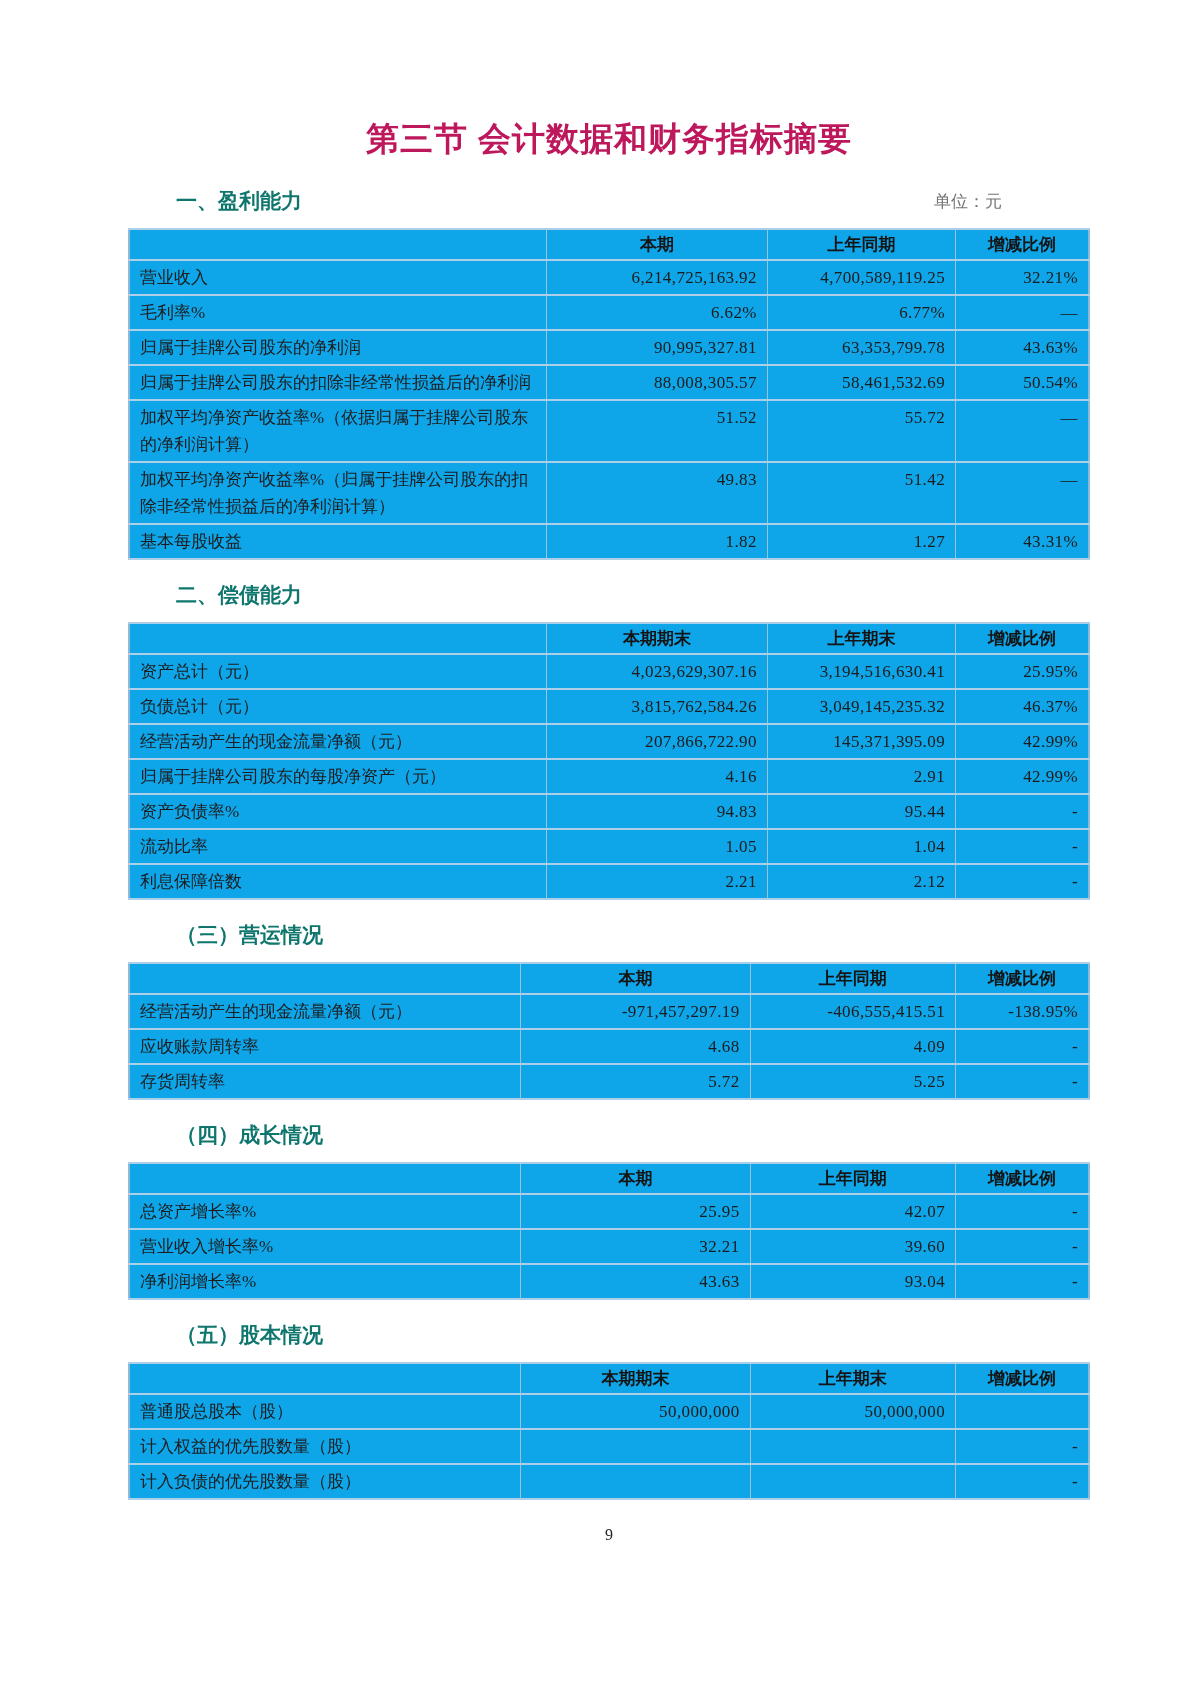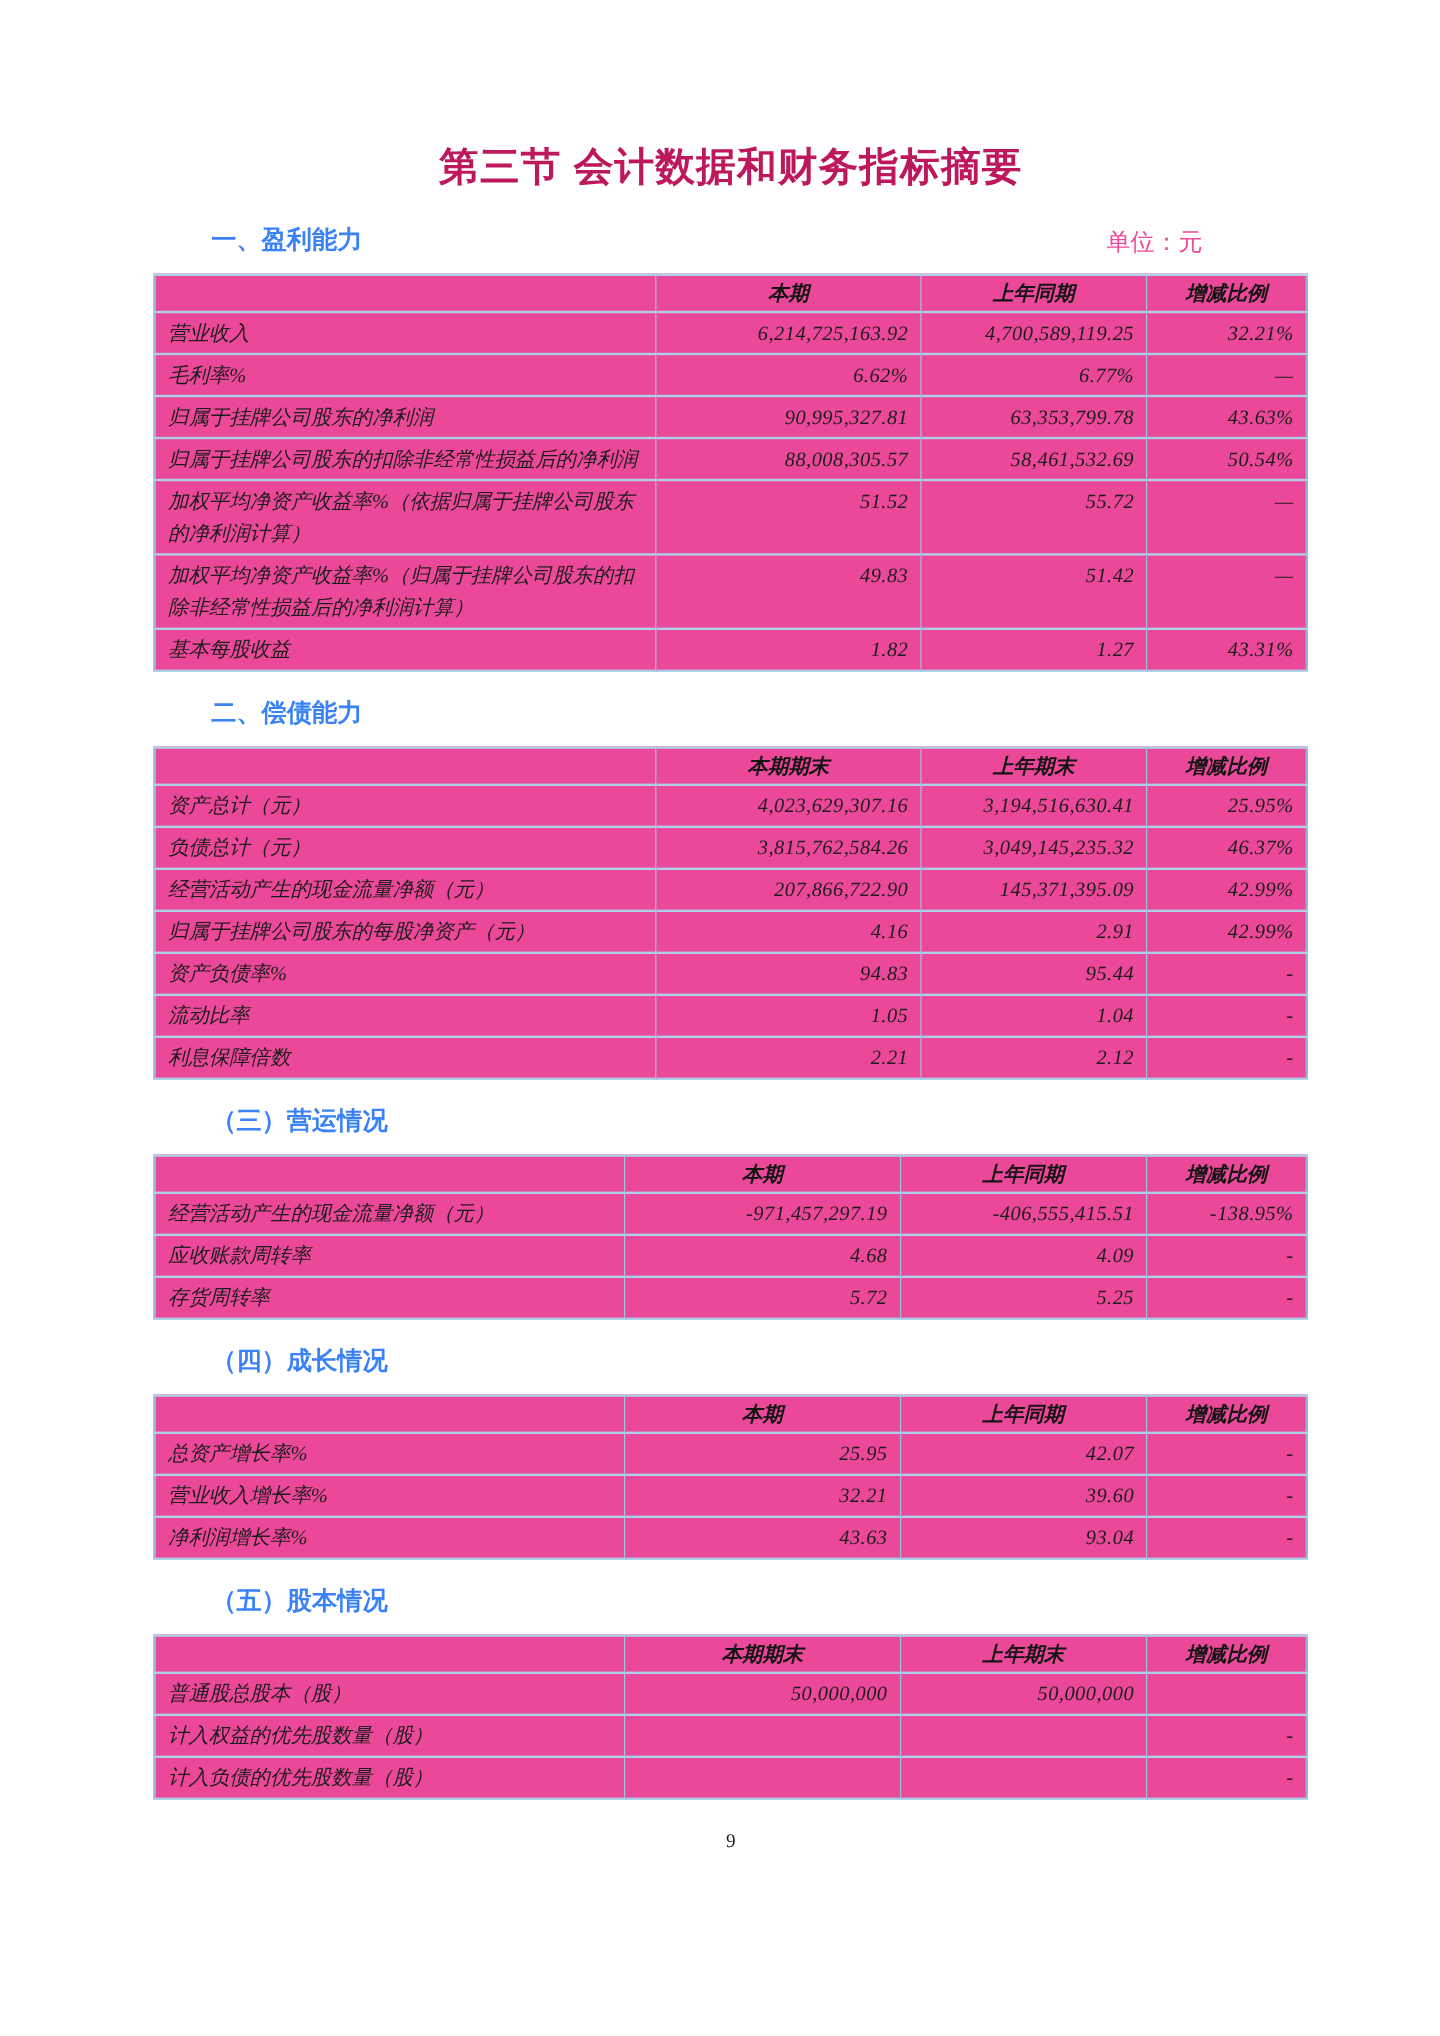--- a/index.html
+++ b/index.html
@@ -24,34 +24,33 @@
   }
 
   .section-head-row {
     display: flex; justify-content: space-between; align-items: flex-end;
     margin-top: 28px; margin-bottom: 14px;
   }
   .section-heading {
     font-family: "Liberation Sans", "DejaVu Sans", sans-serif;
     font-weight: bold;
     font-size: 21px;
-    color: #3b82f6;
+    color: #0f766e;
     padding-left: 48px;
     line-height: 26px;
   }
   .heading-spacer { margin-top: 22px; margin-bottom: 14px; }
-  .unit-label { font-size: 20px; color: #ec4899; padding-right: 88px; line-height: 24px; }
+  .unit-label { font-size: 17px; color: #737373; padding-right: 88px; line-height: 24px; }
 
   table.fin-table {
     width: 100%;
     border-collapse: collapse;
     table-layout: fixed;
     margin-bottom: 6px;
-    background: #ec4899;
-    font-style: italic;
+    background: #0ea5e9;
   }
   table.fin-table th, table.fin-table td {
     border-top: 2px solid #aecfe8;
     border-bottom: 2px solid #aecfe8;
     border-left: 1px solid #9cc3de;
     border-right: 1px solid #9cc3de;
   }
   table.fin-table { border: 2px solid #8fb9d9; }
   table.fin-table thead th {
     font-family: "Liberation Sans", "DejaVu Sans", sans-serif;

